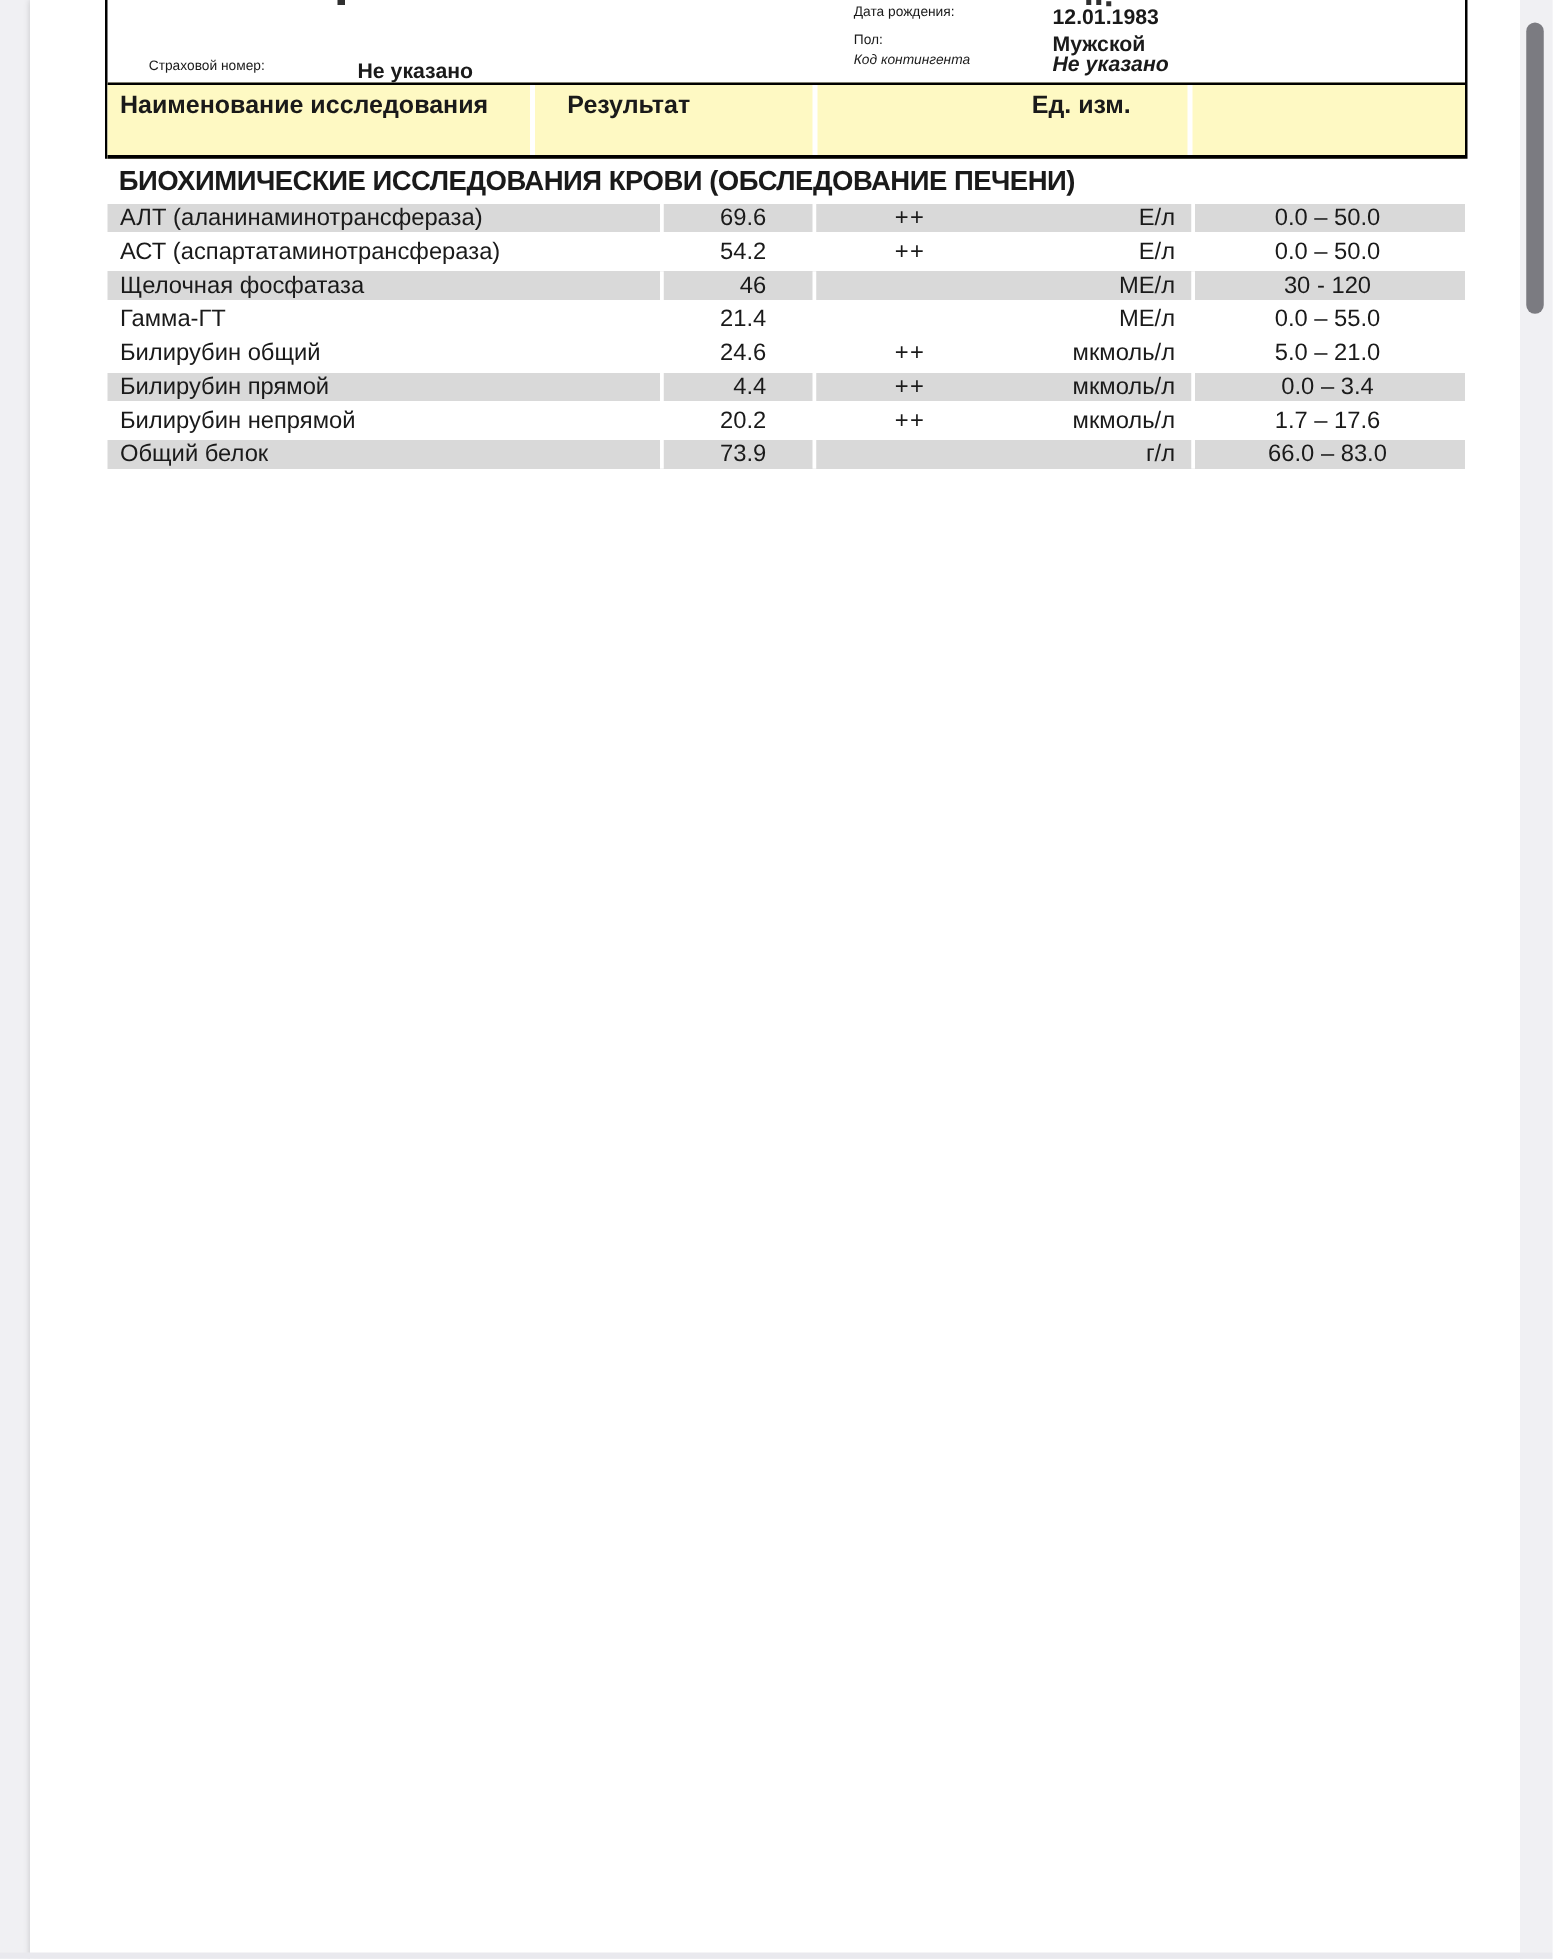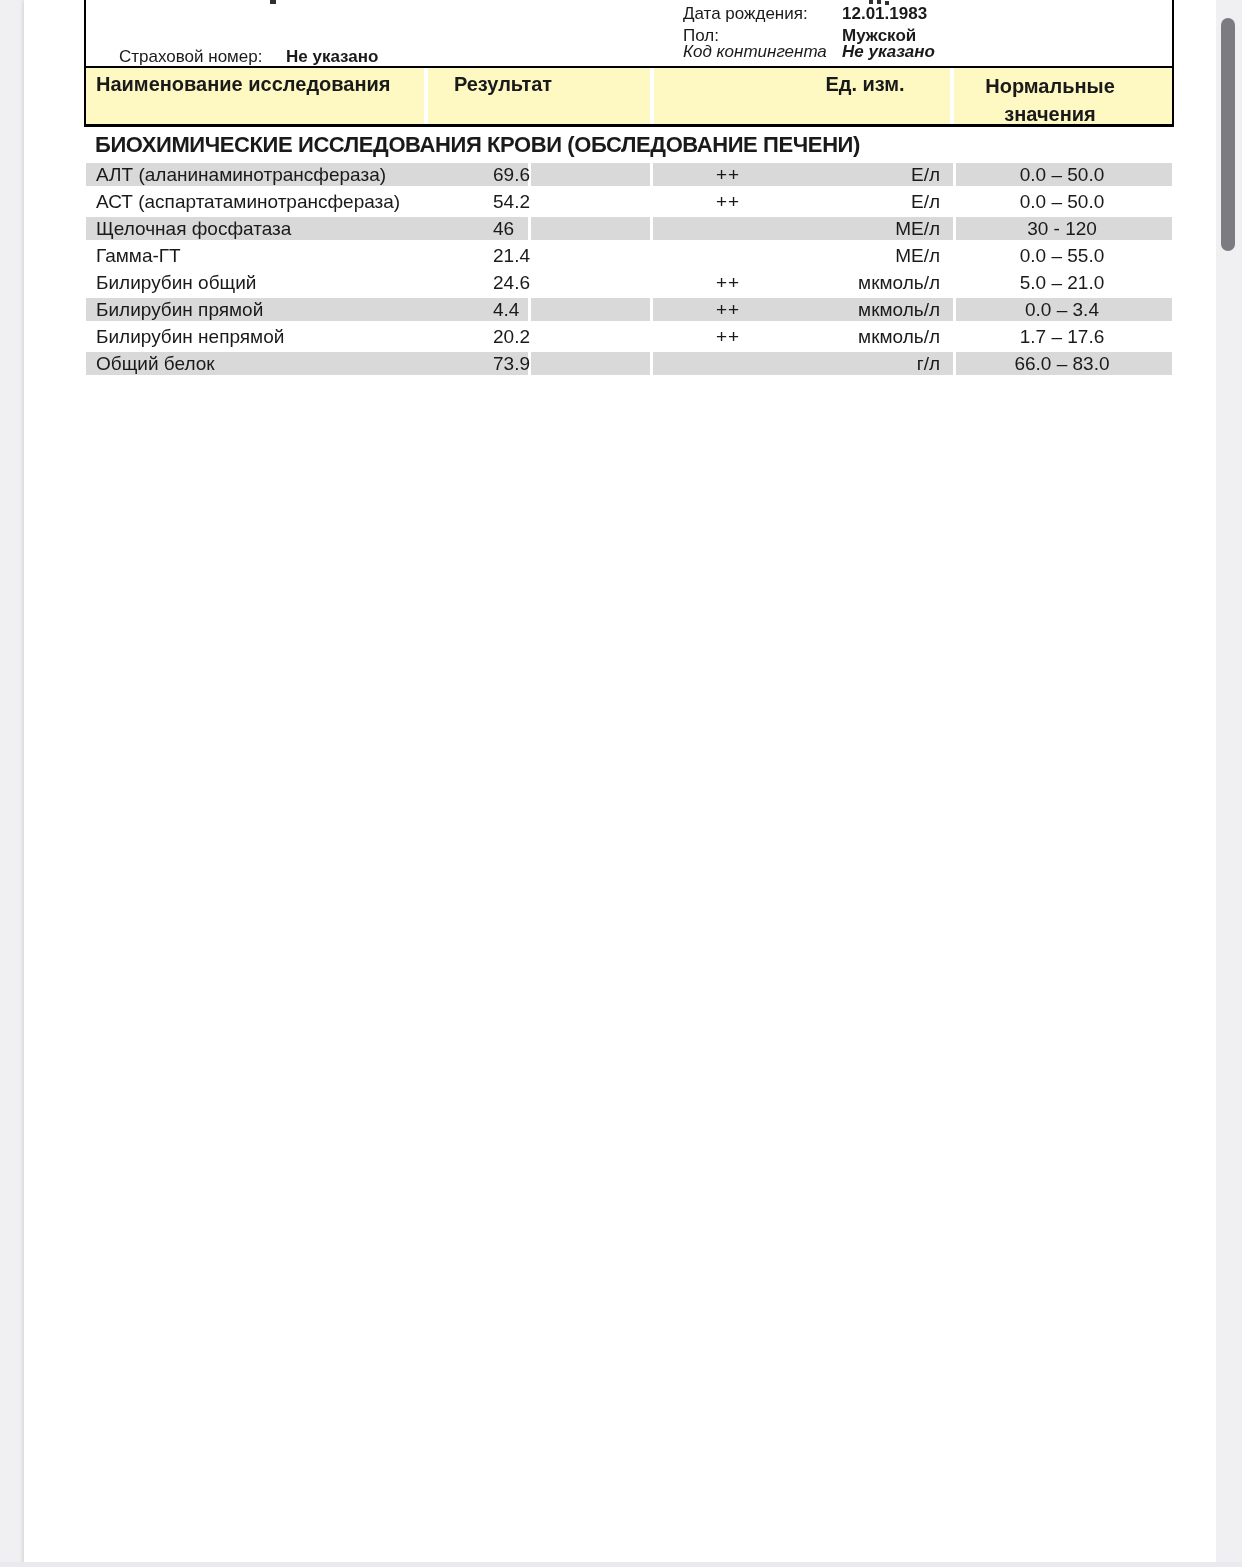--- a/index.html
+++ b/index.html
@@ -9,21 +9,21 @@
           box-shadow:0 0 5px rgba(0,0,0,0.18); }
 
   
   .clip-frag { position:absolute; background:#2f2f2f; }
   .frag1 { left:246px; top:0; width:6px; height:4px; }
   .frag2 { left:845px; top:0; width:4px; height:4px; box-shadow:8px 0 0 #2f2f2f, 16px 1px 0 #2f2f2f; }
 
   
   .info-box { position:absolute; left:60px; top:-2px; width:1090px; height:129px;
               border-left:2px solid #000; border-right:2px solid #000; box-sizing:border-box; }
-  .pat-label, .ins-label { position:absolute; font-size:17px; white-space:nowrap; }
+  .pat-label, .ins-label { position:absolute; font-size:11px; white-space:nowrap; }
   .pat-value, .ins-value { position:absolute; font-size:17px; font-weight:700; white-space:nowrap; }
   .pl-x { left:597px; } .pv-x { left:756px; }
   .r1 { top:6px; } .r2 { top:28px; } .r3 { top:44px;font-style:italic; }
   .ins-label { left:33px; top:49px; } .ins-value { left:200px; top:49px; }
 
   
   .thead { position:absolute; left:0; right:0; top:68px; height:61px; background:#fef9c3;
            border-top:2px solid #000; border-bottom:3px solid #000; box-sizing:border-box; }
   .th { position:absolute; font-weight:700; font-size:20px; white-space:nowrap; }
   .th-name   { left:10px;  top:5px; }
@@ -35,21 +35,21 @@
 
   .section-title { position:absolute; left:71px; top:132px; font-size:22px; font-weight:700;
                    letter-spacing:-0.4px; white-space:nowrap; }
 
   
   .trows { position:absolute; left:62px; top:161px; width:1086px; }
   .trow { position:relative; height:27px; font-size:19px; line-height:27px; }
   .trow.shade { background:linear-gradient(#fff 0, #fff 2px, #d9d9d9 2px, #d9d9d9 25px, #fff 25px, #fff 27px); }
   .cell { position:absolute; top:0; white-space:nowrap; }
   .c-name   { left:10px; }
-  .c-result { left:407px; width:120px; text-align:left; }
+  .c-result { left:407px; width:120px; text-align:right; }
   .c-flag   { left:582px; width:120px; text-align:center; letter-spacing:1px; }
   .c-unit   { left:734px; width:120px; text-align:right; }
   .c-norm   { left:866px; width:220px; text-align:center; }
   .rgap { position:absolute; top:2px; height:23px; width:3px; background:#fff; }
   .rgap1 { left:442px; } .rgap2 { left:564px; } .rgap3 { left:867px; }
 
   
   .scroll-track { position:absolute; right:0; top:0; width:26px; height:100%; background:#f0f0f3; }
   .scroll-thumb { position:absolute; left:5px; top:18px; width:14px; height:233px; border-radius:7px;
                   background:#7b7b81; }
@@ -77,21 +77,20 @@
       <span class="ins-label">Страховой номер:</span>
       <span class="ins-value">Не указано</span>
 
       <div class="thead">
         <div class="hgap hgap1"></div>
         <div class="hgap hgap2"></div>
         <div class="hgap hgap3"></div>
         <span class="th th-name">Наименование исследования</span>
         <span class="th th-result">Результат</span>
         <span class="th th-unit">Ед. изм.</span>
-        <span class="th th-norm"><span>Нормальные</span><br><span>значения</span></span>
       </div>
     </div>
 
     <div class="section-title">БИОХИМИЧЕСКИЕ ИССЛЕДОВАНИЯ КРОВИ (ОБСЛЕДОВАНИЕ ПЕЧЕНИ)</div>
 
     <div class="trows">
 
       <div class="trow shade">
         <div class="rgap rgap1"></div>
           <div class="rgap rgap2"></div>

